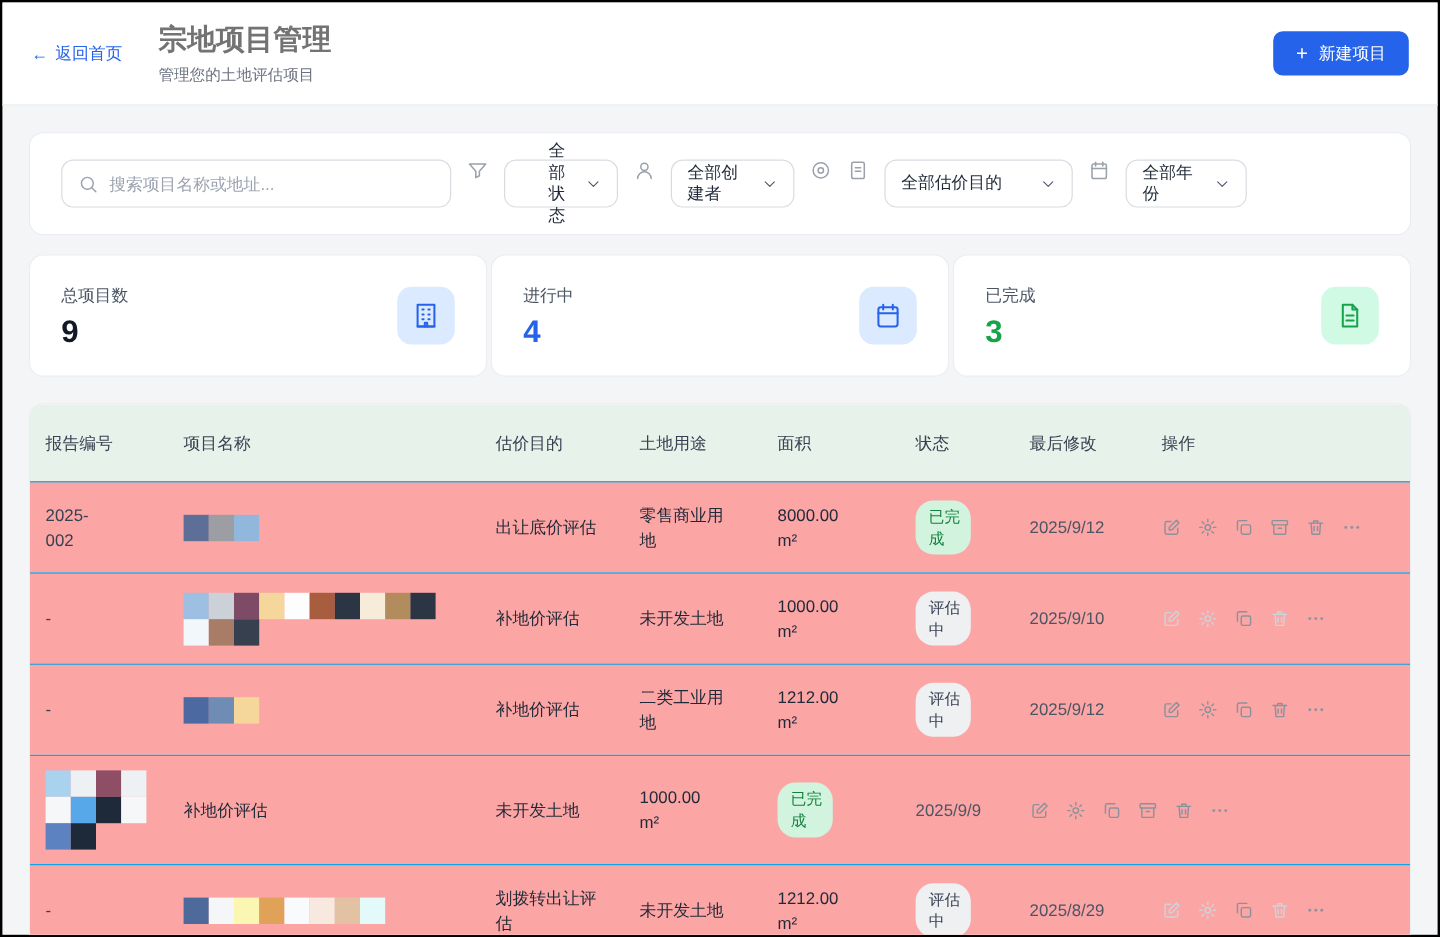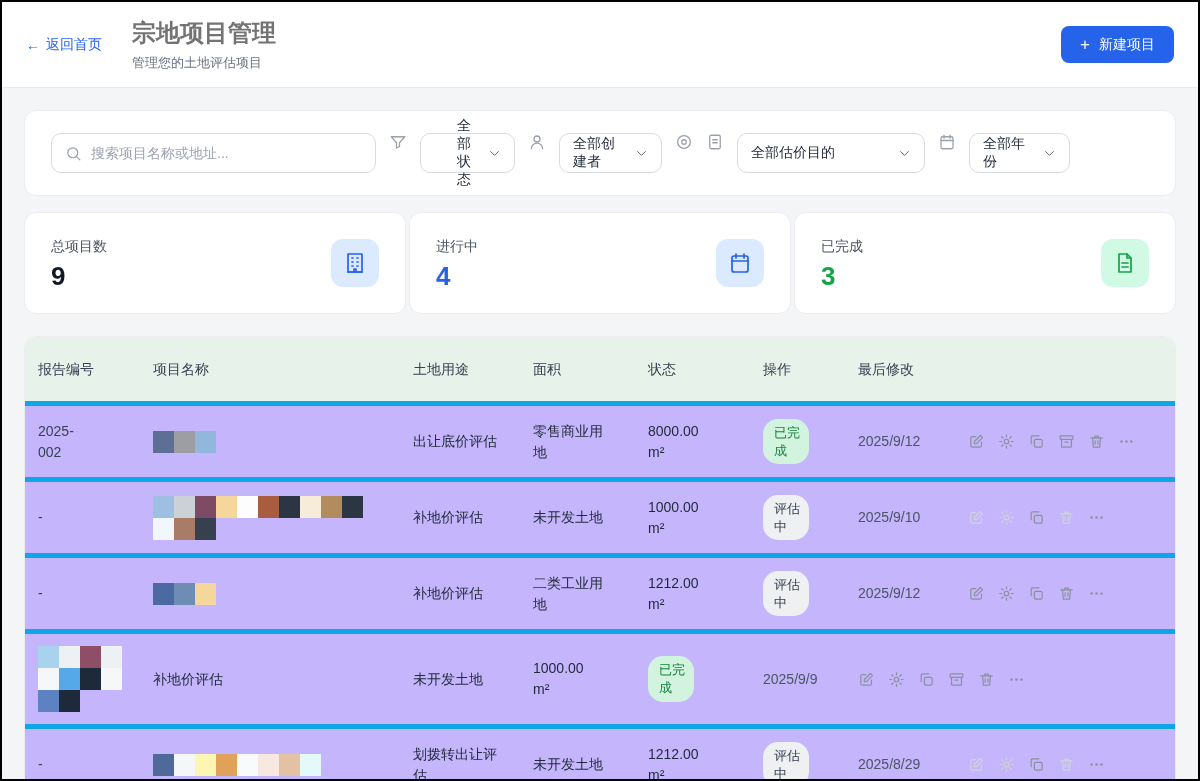--- a/index.html
+++ b/index.html
@@ -53,21 +53,21 @@
   .mid-icon { color: #9aa1ab; flex-shrink: 0; }
   .mid-icon svg { width: 18px; height: 18px; }
   .select {
     height: 40px; border: 1px solid #d8dce1; border-radius: 10px; background: #fff;
     display: flex; align-items: center; justify-content: space-between; gap: 10px;
     padding: 0 13px; font-size: 14px; color: #1f2937; cursor: pointer; flex-shrink: 0;
   }
   .select .chev { color: #4b5563; }
   .select .chev svg { width: 13px; height: 13px; }
   .w-status { width: 95px; padding-left: 36px; } .w-creator { width: 103px; } .w-district { width: 106px; }
-  .w-purpose { width: 188px; } .w-year { width: 101px; }
+  .w-purpose { width: 157px; } .w-year { width: 101px; }
 
   
   .stats { display: flex; gap: 3px; margin: 16px 22px 0; }
   .stat-card {
     flex: 1; height: 102px; background: #fff; border: 1px solid #ebedf0;
     border-radius: 12px; padding: 0 26px;
     display: flex; align-items: center; justify-content: space-between;
   }
   .stat-label { font-size: 14px; color: #4b5563; margin-bottom: 7px; }
   .stat-value { font-size: 26px; font-weight: bold; color: #111827; line-height: 1; }
@@ -91,22 +91,22 @@
     grid-template-columns: 115px 260px 120px 115px 115px 95px 110px 1fr;
     align-items: center; padding-left: 13px;
   }
   .thead {
     background: #e6f2ea; min-height: 64px;
     font-size: 14px; font-weight: 500; color: #374151;
   }
   .thead > div { padding: 10px 40px 10px 0; line-height: 1.5; }
   .thead > div.c1 { padding-right: 58px; }
   .trow {
-    border-top: 5px solid #0ea5e9; min-height: 76px;
-    font-size: 14px; color: #1f2937; background: #c4b5fd;
+    border-top: 1px solid #0ea5e9; min-height: 76px;
+    font-size: 14px; color: #1f2937; background: #fca5a5;
   }
   .trow > div { padding: 12px 30px 12px 0; line-height: 1.5; }
   .trow > .c1 { padding-right: 58px; color: #374151; }
   .trow > .c3 { padding-right: 30px; }
   .trow > .c4 { padding-right: 36px; }
   .c-date { color: #4b5563; }
 
   .blocks { display: flex; flex-wrap: wrap; align-items: center; }
   .censor-block { width: 21px; height: 22px; display: inline-block; flex-shrink: 0; }
 
@@ -258,25 +258,26 @@
           <line x1="9" y1="16" x2="15" y2="16"></line>
         </svg>
       </div>
   </div>
 </div>
 
 <div class="table-card">
   <div class="tgrid thead">
     <div class="c1">报告编号</div>
     <div>项目名称</div>
+    <div>估价目的</div>
     <div>土地用途</div>
     <div>面积</div>
     <div>状态</div>
+    <div>最后修改</div>
     <div>操作</div>
-    <div>最后修改</div>
   </div>
 
   <div class="tgrid trow">
     <div class="c1">2025-002</div>
     <div>
         <div class="blocks">
           <span class="censor-block" style="background: rgb(93, 111, 150);"></span>
           <span class="censor-block" style="background: rgb(156, 158, 163);"></span>
           <span class="censor-block" style="background: rgb(146, 183, 220);"></span>
         </div>

